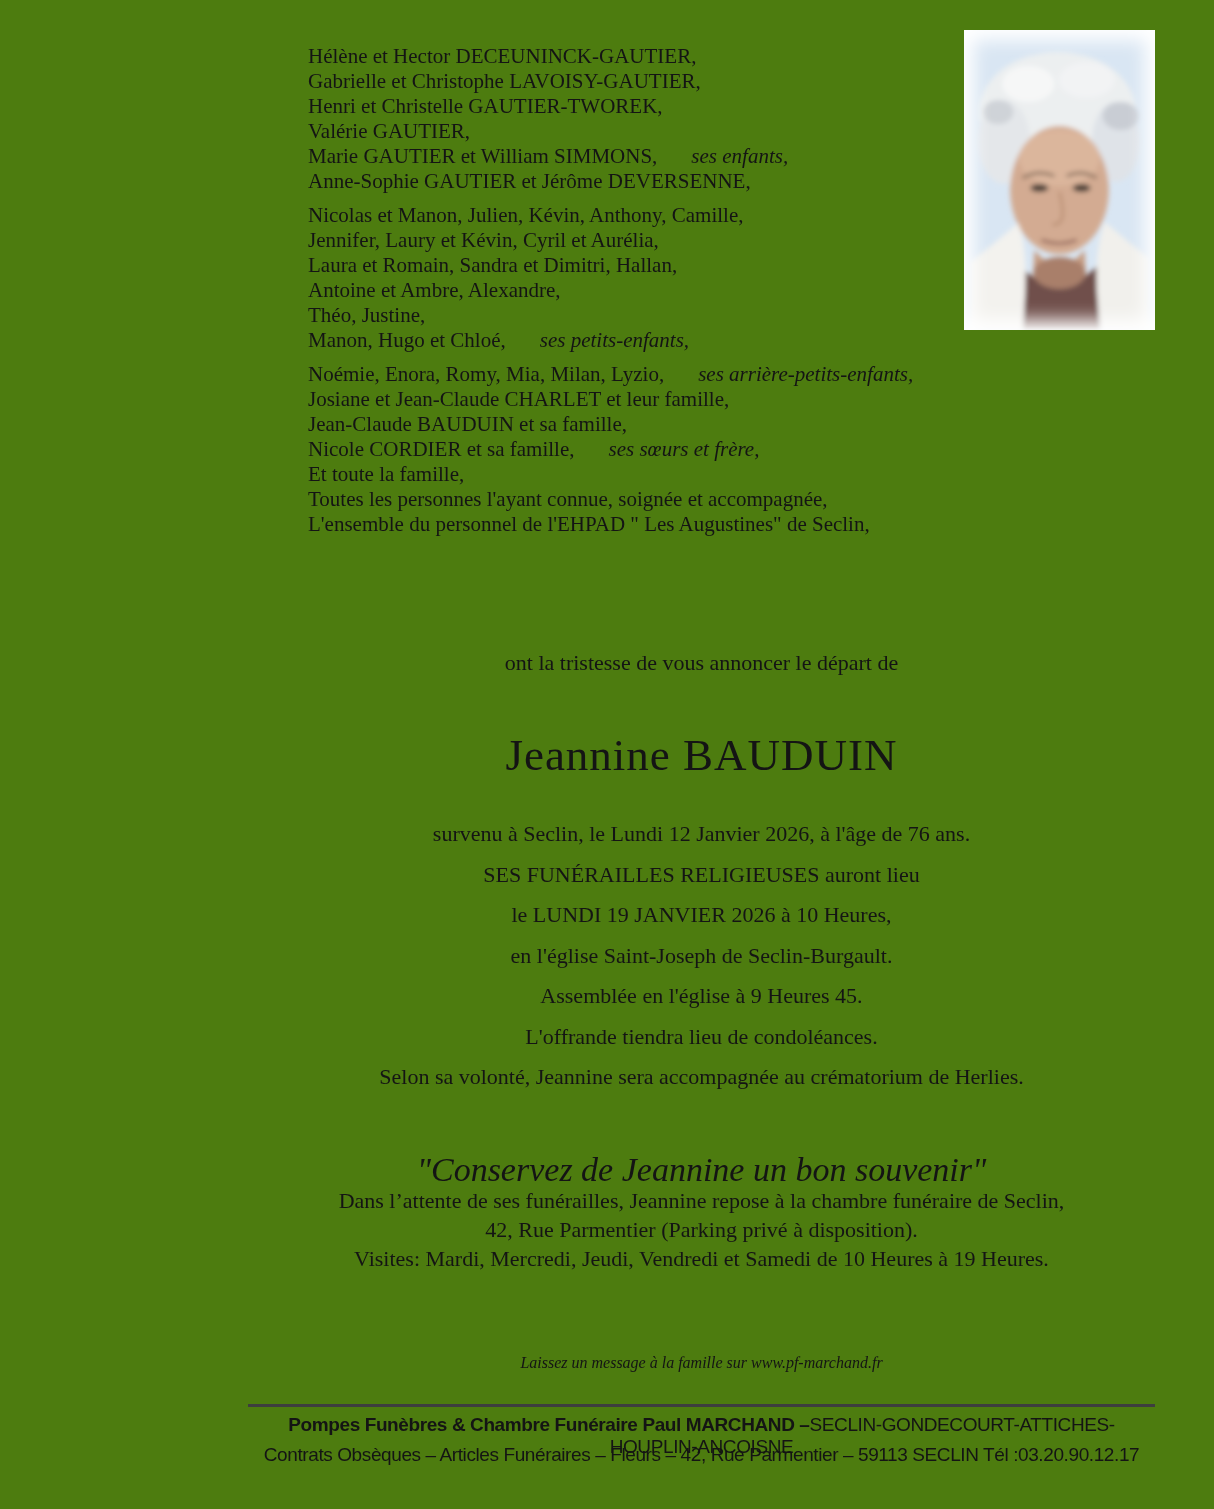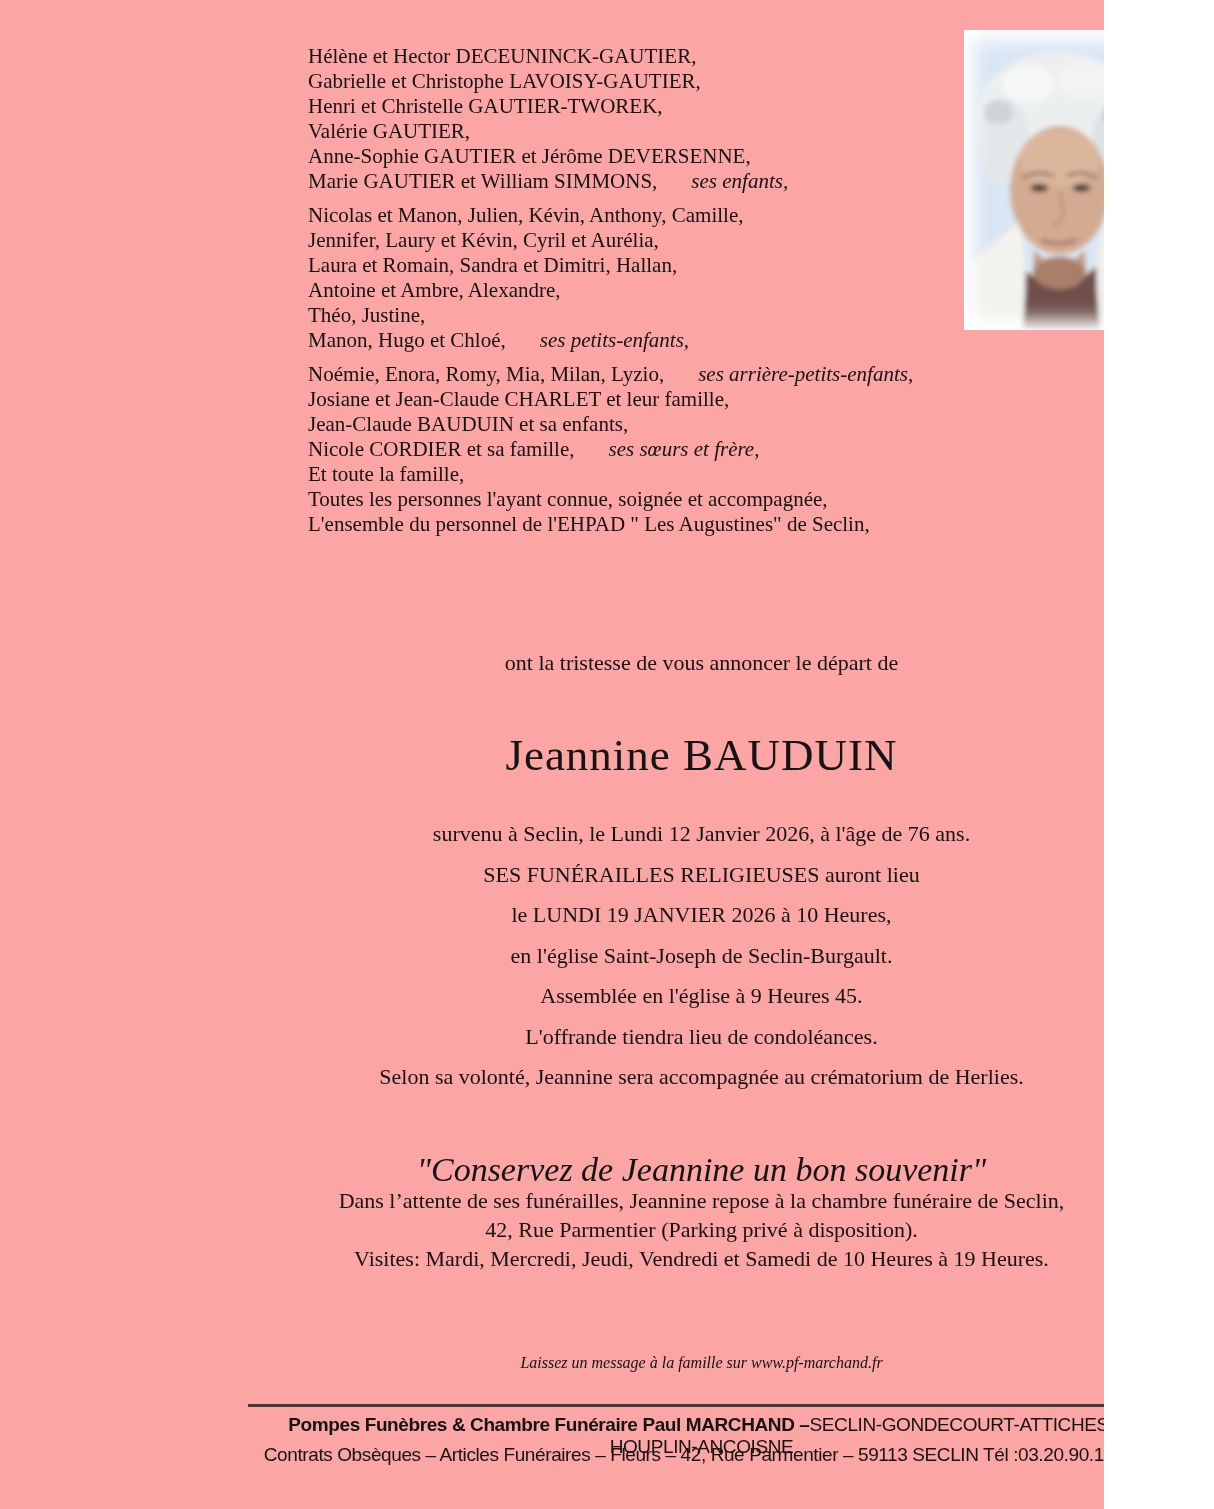--- a/index.html
+++ b/index.html
@@ -2,21 +2,21 @@
 <html lang="fr"><head>
 <meta charset="utf-8">
 <style>
   html, body { margin: 0; padding: 0; }
   body {
     width: 1214px; height: 1509px;
     background: #ffffff;
     font-family: "Liberation Serif", serif;
     color: #141414;
   }
-  .page { position: relative; width: 1104px; height: 1509px; overflow: hidden; background: #fca5a5; }
+  .page { position: relative; width: 1214px; height: 1509px; overflow: hidden; background: #4d7c0f; }
 
   
   .photo { position: absolute; left: 964px; top: 30px; width: 191px; height: 300px; }
   .photo svg { display: block; width: 100%; height: 100%; }
   .photo::after { content: ""; position: absolute; inset: 0; box-shadow: inset 0 0 18px 10px #ffffff; pointer-events: none; }
 
   
   .family { position: absolute; left: 308px; top: 44px; width: 650px; font-size: 21px; line-height: 25px; text-align: left; }
   .group { margin-bottom: 9px; }
   .fam-line { white-space: nowrap; }
@@ -75,35 +75,35 @@
       </g>
     </svg>
   </div>
 
   <div class="family">
     <div class="group">
       <div class="fam-line"><span>Hélène et Hector DECEUNINCK-GAUTIER,</span></div>
       <div class="fam-line"><span>Gabrielle et Christophe LAVOISY-GAUTIER,</span></div>
       <div class="fam-line"><span>Henri et Christelle GAUTIER-TWOREK,</span></div>
       <div class="fam-line"><span>Valérie GAUTIER,</span></div>
+      <div class="fam-line"><span>Marie GAUTIER et William SIMMONS,</span><span class="rel">ses enfants,</span></div>
       <div class="fam-line"><span>Anne-Sophie GAUTIER et Jérôme DEVERSENNE,</span></div>
-      <div class="fam-line"><span>Marie GAUTIER et William SIMMONS,</span><span class="rel">ses enfants,</span></div>
     </div>
     <div class="group">
       <div class="fam-line"><span>Nicolas et Manon, Julien, Kévin, Anthony, Camille,</span></div>
       <div class="fam-line"><span>Jennifer, Laury et Kévin, Cyril et Aurélia,</span></div>
       <div class="fam-line"><span>Laura et Romain, Sandra et Dimitri, Hallan,</span></div>
       <div class="fam-line"><span>Antoine et Ambre, Alexandre,</span></div>
       <div class="fam-line"><span>Théo, Justine,</span></div>
       <div class="fam-line"><span>Manon, Hugo et Chloé,</span><span class="rel">ses petits-enfants,</span></div>
     </div>
     <div class="group">
       <div class="fam-line"><span>Noémie, Enora, Romy, Mia, Milan, Lyzio,</span><span class="rel">ses arrière-petits-enfants,</span></div>
       <div class="fam-line"><span>Josiane et Jean-Claude CHARLET et leur famille,</span></div>
-      <div class="fam-line"><span>Jean-Claude BAUDUIN et sa enfants,</span></div>
+      <div class="fam-line"><span>Jean-Claude BAUDUIN et sa famille,</span></div>
       <div class="fam-line"><span>Nicole CORDIER et sa famille,</span><span class="rel">ses sœurs et frère,</span></div>
       <div class="fam-line"><span>Et toute la famille,</span></div>
       <div class="fam-line"><span>Toutes les personnes l'ayant connue, soignée et accompagnée,</span></div>
       <div class="fam-line"><span>L'ensemble du personnel de l'EHPAD " Les Augustines" de Seclin,</span></div>
     </div>
   </div>
 
   <div class="center intro">ont la tristesse de vous annoncer le départ de</div>
   <div class="center name">Jeannine BAUDUIN</div>
 

